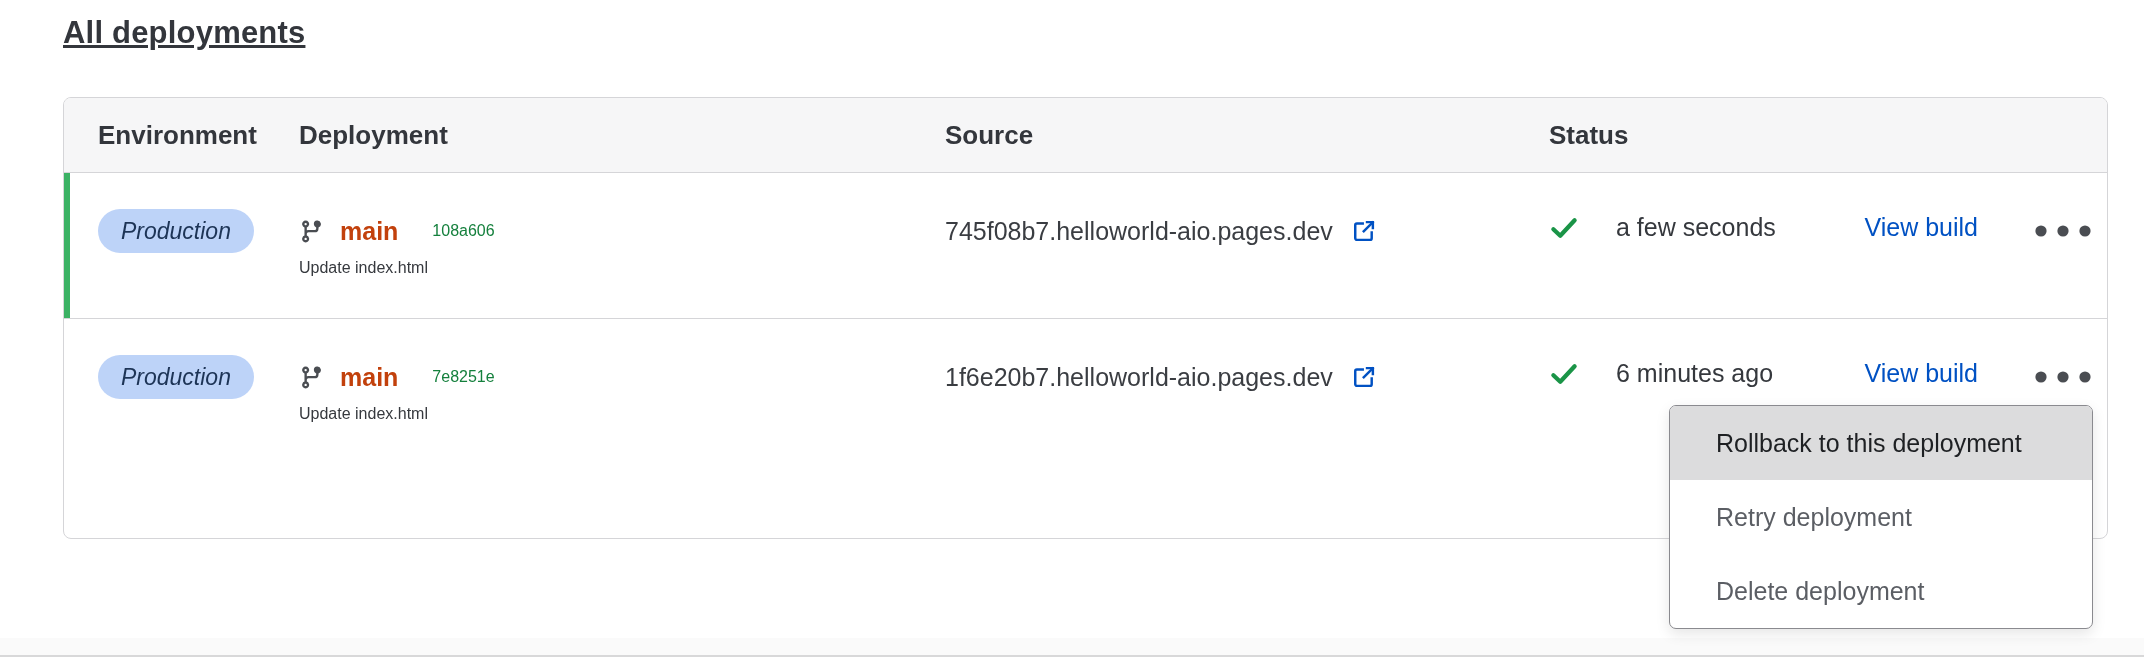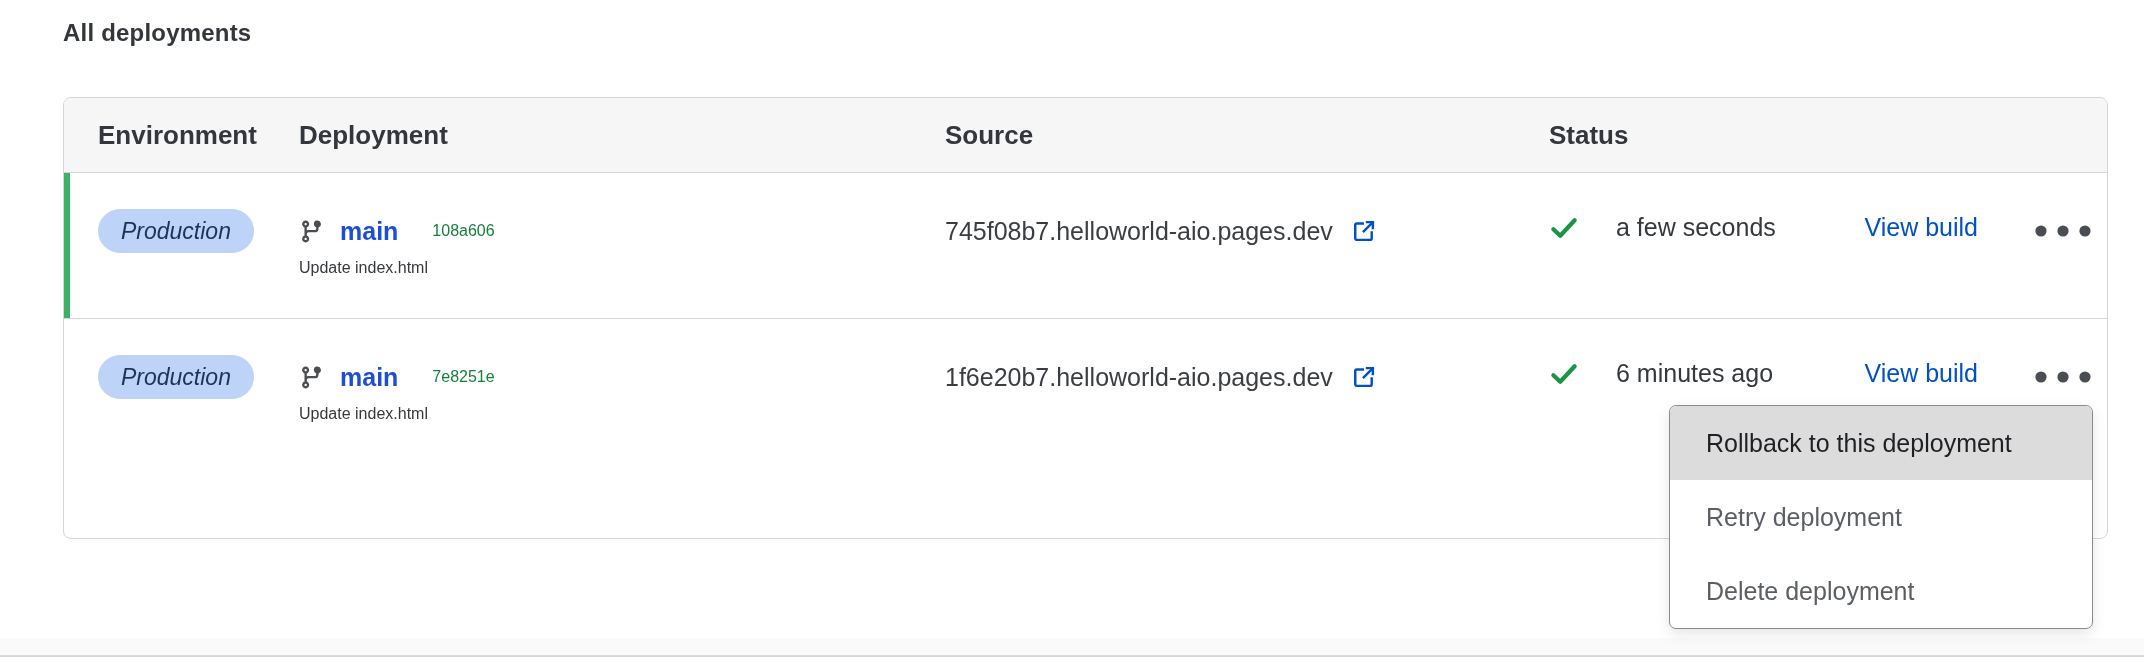--- a/index.html
+++ b/index.html
@@ -4,21 +4,21 @@
 <style>
   html,body{margin:0;padding:0;}
   body{
     width:2144px;height:662px;position:relative;overflow:hidden;
     background:#ffffff;
     font-family:"Liberation Sans", sans-serif;
     -webkit-font-smoothing:antialiased;
   }
   .page-title{
     position:absolute;left:63px;top:14px;
-    font-size:24px;font-weight:600;color:#33363c;letter-spacing:.2px;line-height:38px;
+    font-size:31px;font-weight:600;color:#33363c;letter-spacing:.2px;line-height:38px;text-decoration:underline;
   }
   .deploy-table{
     position:absolute;left:63px;top:97px;width:2045px;height:442px;
     border:1px solid #d5d5d8;border-radius:8px;background:#fff;
     box-sizing:border-box;overflow:hidden;
   }
   .thead{
     display:grid;grid-template-columns:201px 646px 604px 1fr;
     height:74px;background:#f6f6f7;border-bottom:1px solid #d5d5d8;
     align-items:center;
@@ -35,21 +35,21 @@
   }
   .cell{padding-left:34px;box-sizing:border-box;}
   .cell-env{padding-top:36px;}
   .badge{
     display:inline-flex;align-items:center;height:44px;padding:0 23px;
     border-radius:22px;background:#bdd3f8;color:#1d3456;font-size:23px;line-height:1;font-style:italic;
   }
   .cell-src{padding-top:40px;}
   .src-line1{display:flex;align-items:center;height:36px;}
   .branch-icon{display:inline-flex;margin-right:16px;color:#4a4d52;}
-  .branch-name{font-size:25px;font-weight:700;color:#1d4ed8;margin-right:34px;}
+  .branch-name{font-size:25px;font-weight:700;color:#c2410c;margin-right:34px;}
   .commit-link{font-size:16px;color:#15803d;text-decoration:none;cursor:pointer;}
   .src-line2{height:36px;line-height:36px;font-size:16px;color:#36393e;margin-top:1px;}
   .cell-dep{padding-top:40px;}
   .dep-inner{display:flex;align-items:center;height:36px;gap:17px;}
   .dep-url{font-size:25px;color:#3a3d42;}
   .ext-btn{display:inline-flex;align-items:center;justify-content:center;background:none;border:none;padding:0;cursor:pointer;}
   .cell-status{padding-top:40px;padding-right:10px;}
   .status-inner{display:flex;align-items:flex-start;height:36px;gap:21px;}
   .check-icon{display:inline-flex;margin-right:16px;flex:none;}
   .status-time{font-size:25px;color:#35383d;flex:1;}
@@ -59,21 +59,21 @@
     margin-left:34px;margin-right:4px;width:60px;height:36px;
     background:none;border:none;padding:0;cursor:pointer;
   }
   .context-menu{
     position:absolute;left:1669px;top:405px;width:424px;
     background:#ffffff;border:1px solid #8a8a8f;border-radius:7px;
     box-shadow:0 5px 14px rgba(0,0,0,.10);
     z-index:10;overflow:hidden;box-sizing:border-box;
   }
   .menu-item{
-    height:74px;display:flex;align-items:center;padding:0 36px;
+    height:74px;display:flex;align-items:center;padding:0 46px;
     font-size:25px;color:#5b5e64;cursor:pointer;
   }
   .menu-item.highlighted{background:#dcdcdd;color:#1e2023;}
   .bottom-divider{
     position:absolute;left:0;top:638px;width:2144px;height:17px;
     background:#fafafa;border-bottom:2px solid #d8d8d9;
   }
 </style>
 </head>
 <body>

